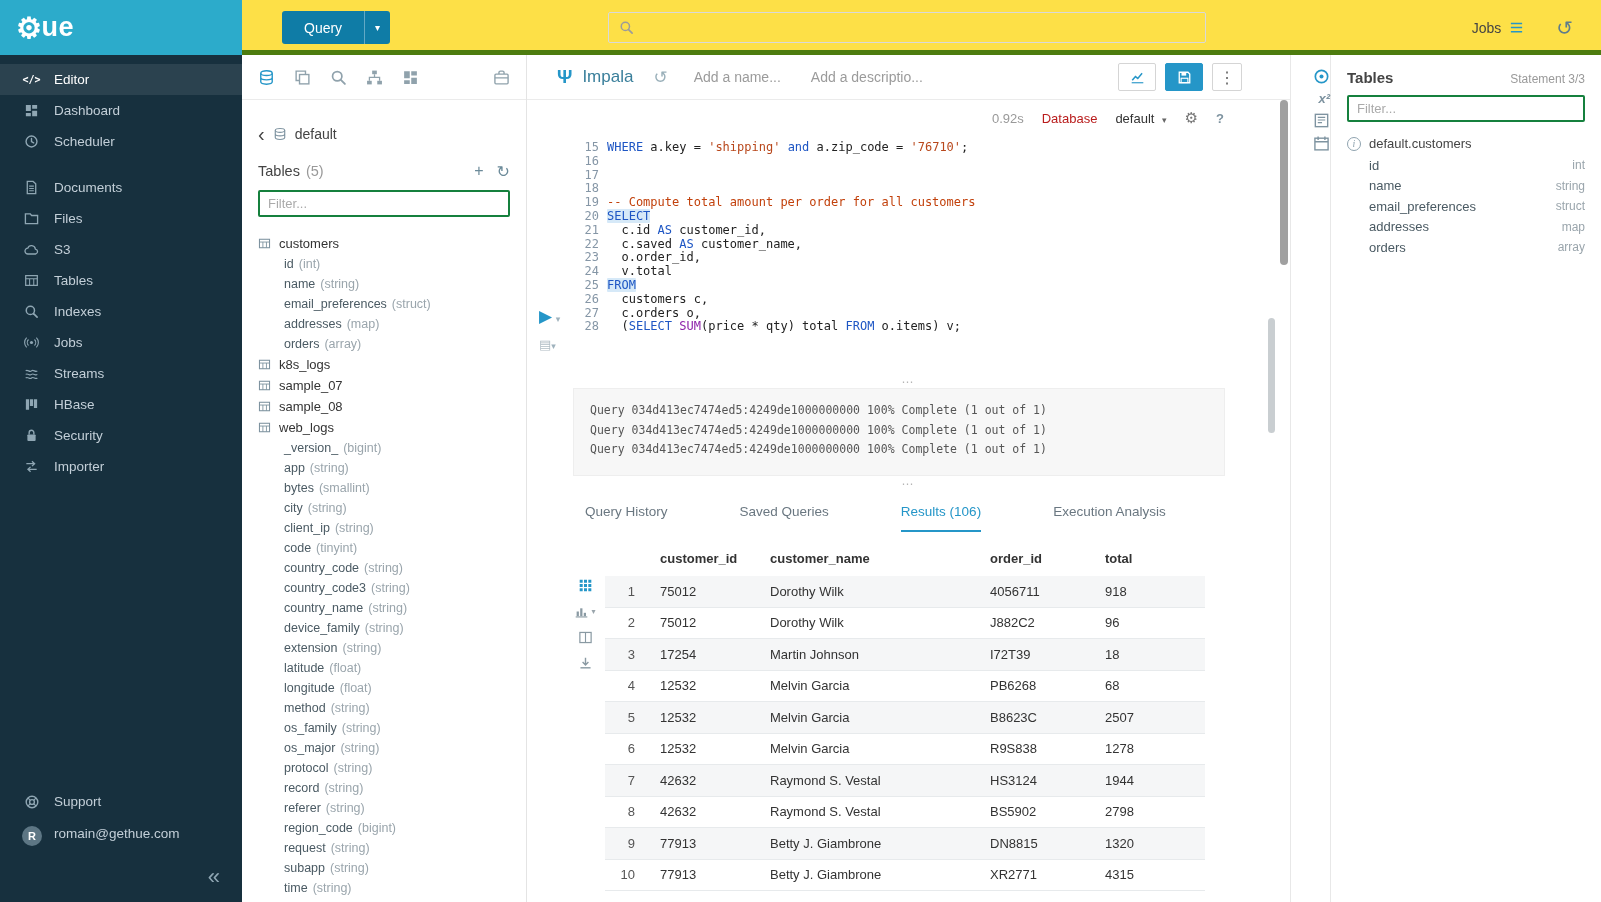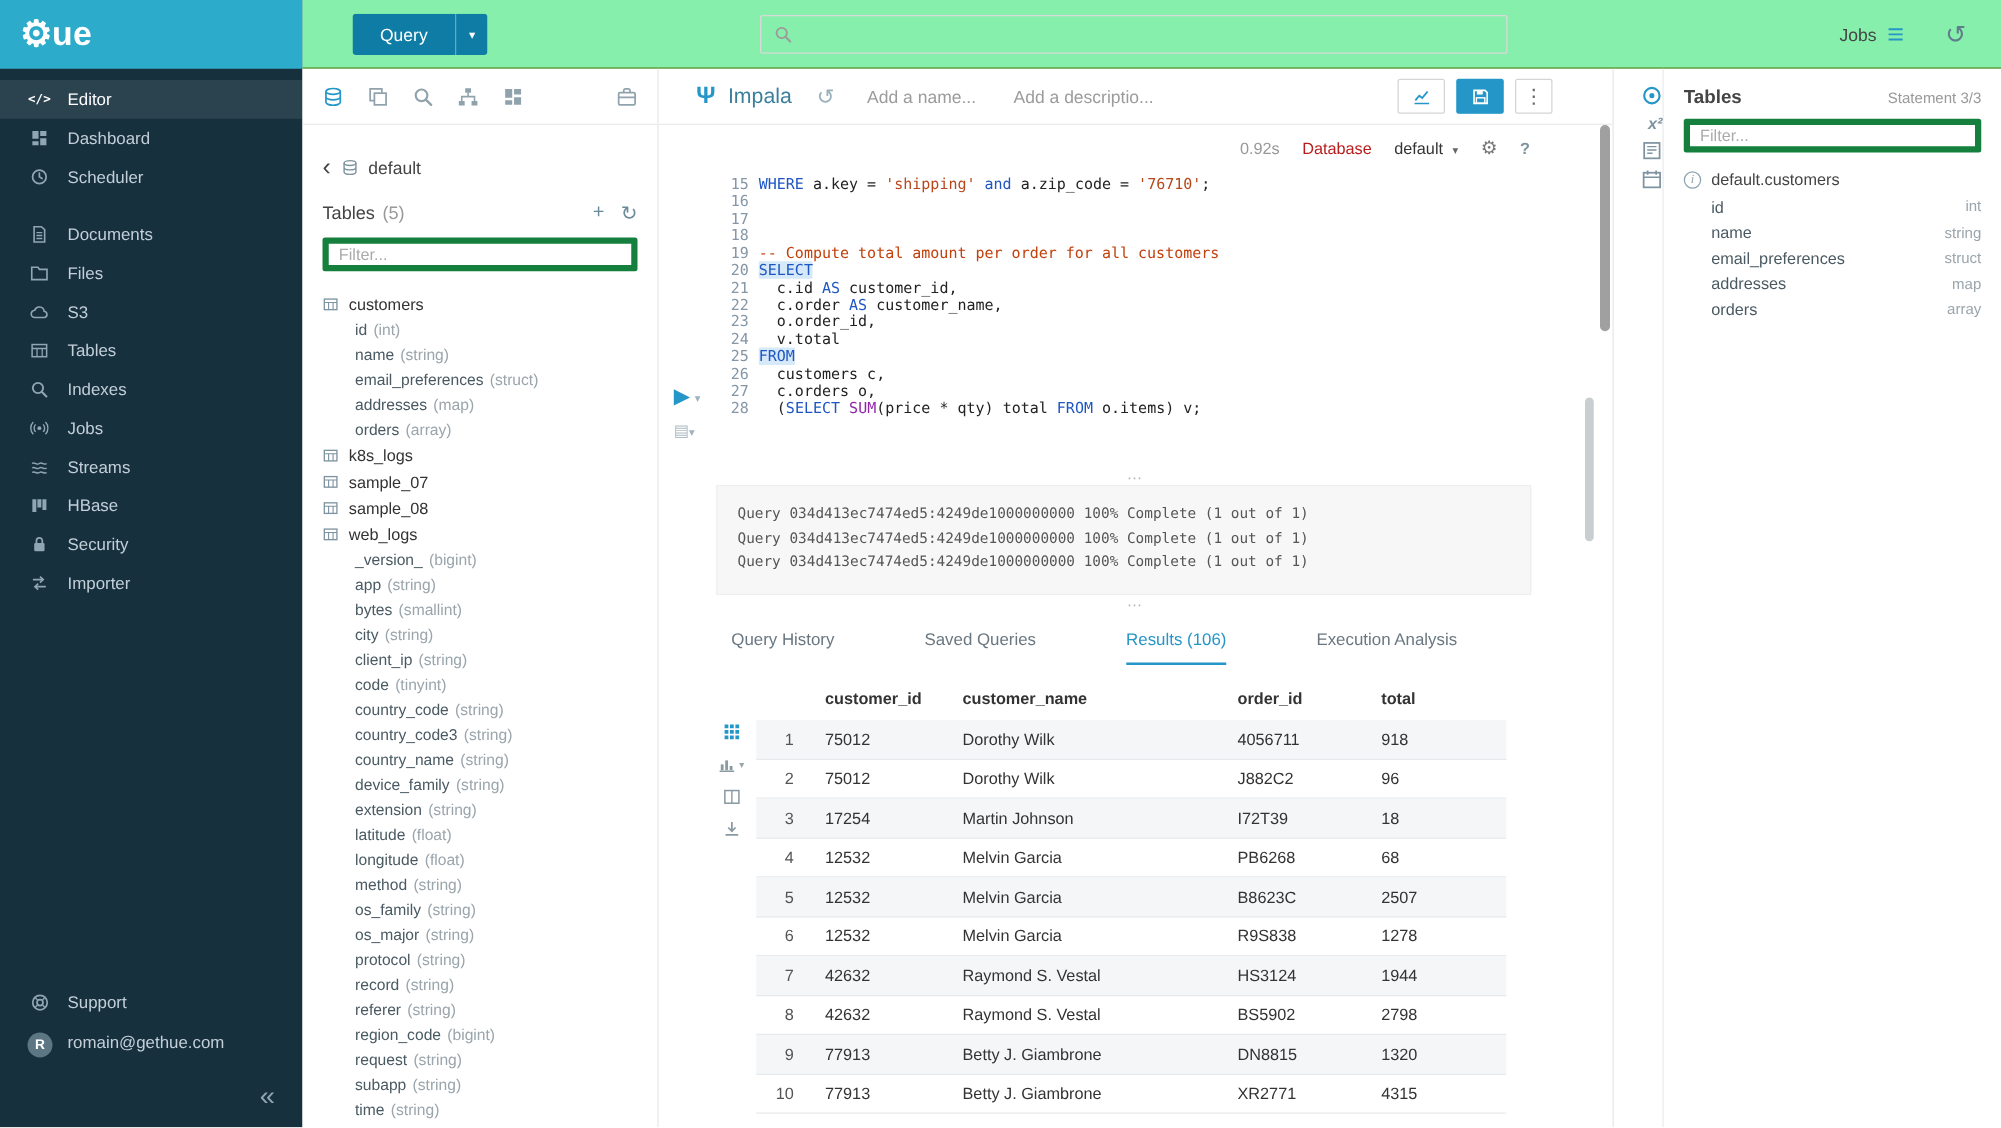--- a/index.html
+++ b/index.html
@@ -20,21 +20,21 @@
   .nicon.code-glyph{font-family:"DejaVu Sans Mono",monospace;font-size:10px;font-weight:bold}
   .nav-gap{height:15px}
   .sidebar-footer{position:absolute;left:0;bottom:44px;width:100%}
   .footer-item{display:flex;align-items:flex-start;gap:12px;height:32px;padding-left:22px;font-size:13.5px;color:#c3cfd8;cursor:pointer}
   .footer-item .nicon{width:20px;display:inline-flex;align-items:center;justify-content:center;color:#8fa6b3;font-size:16px}
   .avatar{width:20px;height:20px;border-radius:50%;background:#5d7684;color:#fff;font-size:11px;
           display:flex;align-items:center;justify-content:center;font-weight:bold}
   .collapse{position:absolute;right:22px;bottom:12px;font-size:22px;color:#8fa6b3;cursor:pointer}
 
   
-  .topbar{position:absolute;left:242px;top:0;right:0;height:55px;background:#86efac;border-bottom:1px solid #4d7c0f}
+  .topbar{position:absolute;left:242px;top:0;right:0;height:55px;background:#fde047;border-bottom:5px solid #4d7c0f}
   .query-btn{position:absolute;left:40px;top:11px;height:33px;display:flex;border-radius:3px;overflow:hidden;cursor:pointer}
   .query-main{background:#0f7ca6;color:#fff;font-size:14px;display:flex;align-items:center;padding:0 22px}
   .query-caret{background:#0f7ca6;color:#fff;width:26px;display:flex;align-items:center;justify-content:center;
                border-left:1px solid rgba(255,255,255,.35);font-size:10px}
   .search-box{position:absolute;left:366px;top:12px;width:598px;height:31px;border:1px solid #d9d9d9;border-radius:2px;
               display:flex;align-items:center;padding:0 10px;gap:8px;color:#9b9b9b;font-size:15px}
   .search-box input{border:none;outline:none;flex:1;font-size:14px;color:#444;font-family:"Liberation Sans",sans-serif}
   .search-box input::placeholder{color:#9b9b9b}
   .topbar-right{position:absolute;right:28px;top:0;height:55px;display:flex;align-items:center;gap:32px}
   .jobs-link{display:flex;gap:8px;align-items:center;font-size:14px;color:#444;cursor:pointer}
@@ -48,21 +48,21 @@
   .abicon.active{color:#2596c8}
   .abspacer{flex:1}
   .assist-body{padding:20px 16px 0 16px;height:calc(100% - 45px);overflow:hidden}
   .crumb{display:flex;align-items:center;gap:8px;font-size:14px;color:#444;height:28px}
   .crumb .back{font-size:20px;color:#444;cursor:pointer;line-height:1}
   .crumb .dbicon{display:inline-flex;color:#7e93a0;font-size:14px}
   .tables-hdr{display:flex;align-items:center;margin-top:10px;height:26px;font-size:14.5px;color:#444}
   .tables-hdr .cnt{color:#999;margin-left:6px}
   .tables-hdr .actions{margin-left:auto;display:flex;gap:13px;color:#6b8a99;font-size:16px}
   .tables-hdr .actions span{cursor:pointer}
-  .filter{margin-top:6px;height:27px;border:5px solid #15803d;border-radius:2px;display:flex;align-items:center;padding:0 8px}
+  .filter{margin-top:6px;height:27px;border:2px solid #15803d;border-radius:2px;display:flex;align-items:center;padding:0 8px}
   .filter input{border:0;outline:0;width:100%;font-size:13px;color:#444;font-family:"Liberation Sans",sans-serif}
   .filter input::placeholder{color:#aaa}
   .tree{margin-top:16px}
   .tree-table{display:flex;align-items:center;gap:8px;height:21px;font-size:13px;color:#333;cursor:pointer}
   .tree-table .ticon{display:inline-flex;color:#7e93a0;font-size:13px}
   .tree-col{display:flex;align-items:center;height:20px;padding-left:26px;font-size:12.5px;color:#4a5a63;cursor:pointer;white-space:nowrap}
   .tree-col .ctype{color:#9aa5ac;margin-left:5px}
 
   
   .main{position:absolute;left:527px;top:55px;width:763px;bottom:0;background:#fff;overflow:hidden}
@@ -612,21 +612,21 @@
           <div>28</div>
         </div>
       <div id="code-lines" class="code">
           <div class="code-line"><span class="tok-k">WHERE</span><span class="tok-p"> a.key = </span><span class="tok-s">'shipping'</span><span class="tok-p"> </span><span class="tok-k">and</span><span class="tok-p"> a.zip_code = </span><span class="tok-s">'76710'</span><span class="tok-p">;</span></div>
           <div class="code-line">&nbsp;</div>
           <div class="code-line">&nbsp;</div>
           <div class="code-line">&nbsp;</div>
           <div class="code-line"><span class="tok-c">-- Compute total amount per order for all customers</span></div>
           <div class="code-line"><span class="tok-k tok-hl">SELECT</span></div>
           <div class="code-line"><span class="tok-p">  c.id </span><span class="tok-k">AS</span><span class="tok-p"> customer_id,</span></div>
-          <div class="code-line"><span class="tok-p">  c.order </span><span class="tok-k">AS</span><span class="tok-p"> customer_name,</span></div>
+          <div class="code-line"><span class="tok-p">  c.saved </span><span class="tok-k">AS</span><span class="tok-p"> customer_name,</span></div>
           <div class="code-line"><span class="tok-p">  o.order_id,</span></div>
           <div class="code-line"><span class="tok-p">  v.total</span></div>
           <div class="code-line"><span class="tok-k tok-hl">FROM</span></div>
           <div class="code-line"><span class="tok-p">  customers c,</span></div>
           <div class="code-line"><span class="tok-p">  c.orders o,</span></div>
           <div class="code-line"><span class="tok-p">  (</span><span class="tok-k">SELECT</span><span class="tok-p"> </span><span class="tok-f">SUM</span><span class="tok-p">(price * qty) total </span><span class="tok-k">FROM</span><span class="tok-p"> o.items) v;</span></div>
         </div>
       <div class="inner-sb"></div>
     </div>
 

